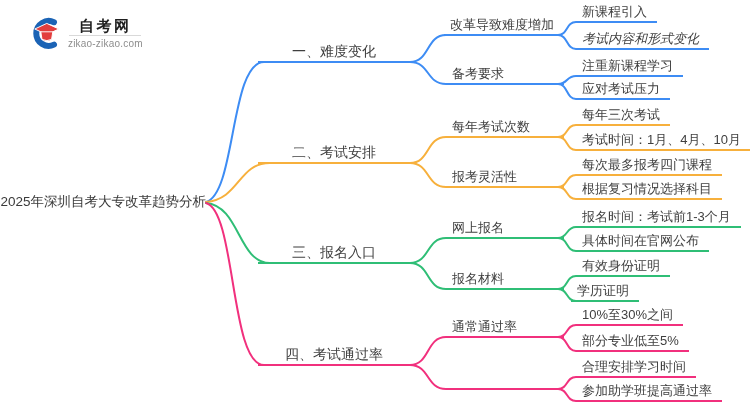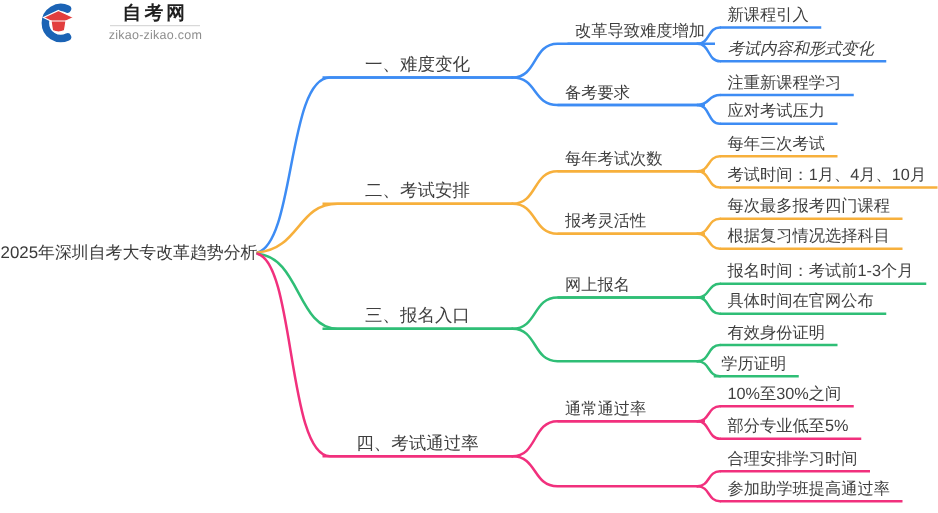--- a/index.html
+++ b/index.html
@@ -14,21 +14,21 @@
   .child{min-width:112px;padding-left:6px;border-bottom:2px solid;box-sizing:content-box;}
   .leaf{padding:0 10px 0 6px;border-bottom:2px solid;display:inline-block;}
   .b1{border-color:#3d8cf4;}
   .b2{border-color:#f7b03c;}
   .b3{border-color:#2fbe76;}
   .b4{border-color:#f1307d;}
   .root{
     position:absolute;right:544px;top:193px;z-index:2;white-space:nowrap;
     font-size:13.5px;color:#3a3a3a;
   }
-  .logo{position:absolute;left:30px;top:2px;z-index:3;display:flex;align-items:center;gap:25px;}
+  .logo{position:absolute;left:30px;top:17px;z-index:3;display:flex;align-items:center;gap:6px;}
   .logo-text{display:flex;flex-direction:column;align-items:center;}
   .logo-name{font-size:15px;font-weight:bold;color:#1f1f1f;letter-spacing:2.5px;line-height:17px;}
   .logo-rule{width:72px;height:1px;background:#d9d9d9;margin:1px 0 2px 0;}
   .logo-domain{font-size:10px;color:#8e8e8e;letter-spacing:0.2px;line-height:11px;}
 </style>
 </head>
 <body>
 
 <div id="stage">
 
@@ -86,37 +86,38 @@
         <path d="M558,337 C568,337 566,351 576,351"></path>
         <path d="M558,389 C568,389 566,377 576,377"></path>
         <path d="M558,389 C568,389 566,401 576,401"></path>
       </g>
     </g>
   </svg>
 
   <div class="root">2025年深圳自考大专改革趋势分析</div>
 
   <div class="node main b1" style="left:258px;top:42px;">一、难度变化</div>
-  <div class="node child b1" style="left:454px;top:15px;">改革导致难度增加</div>
+  <div class="node child b1" style="left:444px;top:15px;">改革导致难度增加</div>
   <div class="node child b1" style="left:446px;top:64px;">备考要求</div>
   <div class="node leaf b1" style="left:576px;top:2px;">新课程引入</div>
   <div class="node leaf b1" style="left:576px;top:29px;font-style:italic;">考试内容和形式变化</div>
   <div class="node leaf b1" style="left:576px;top:56px;">注重新课程学习</div>
   <div class="node leaf b1" style="left:576px;top:79px;">应对考试压力</div>
 
   <div class="node main b2" style="left:258px;top:143px;">二、考试安排</div>
   <div class="node child b2" style="left:446px;top:167px;">报考灵活性</div>
   <div class="node child b2" style="left:446px;top:117px;">每年考试次数</div>
   <div class="node leaf b2" style="left:576px;top:105px;">每年三次考试</div>
   <div class="node leaf b2" style="left:576px;top:130px;">考试时间：1月、4月、10月</div>
   <div class="node leaf b2" style="left:576px;top:155px;">每次最多报考四门课程</div>
   <div class="node leaf b2" style="left:576px;top:179px;">根据复习情况选择科目</div>
 
   <div class="node main b3" style="left:258px;top:243px;">三、报名入口</div>
   <div class="node child b3" style="left:446px;top:218px;">网上报名</div>
+  <div class="node child b3" style="left:446px;top:269px;">报名材料</div>
   <div class="node leaf b3" style="left:576px;top:207px;">报名时间：考试前1-3个月</div>
   <div class="node leaf b3" style="left:576px;top:231px;">具体时间在官网公布</div>
   <div class="node leaf b3" style="left:576px;top:256px;">有效身份证明</div>
   <div class="node leaf b3" style="left:571px;top:281px;">学历证明</div>
 
   <div class="node main b4" style="left:258px;top:345px;">四、考试通过率</div>
   <div class="node child b4" style="left:446px;top:317px;">通常通过率</div>
   <div class="node leaf b4" style="left:576px;top:305px;">10%至30%之间</div>
   <div class="node leaf b4" style="left:576px;top:331px;">部分专业低至5%</div>
   <div class="node leaf b4" style="left:576px;top:357px;">合理安排学习时间</div>

